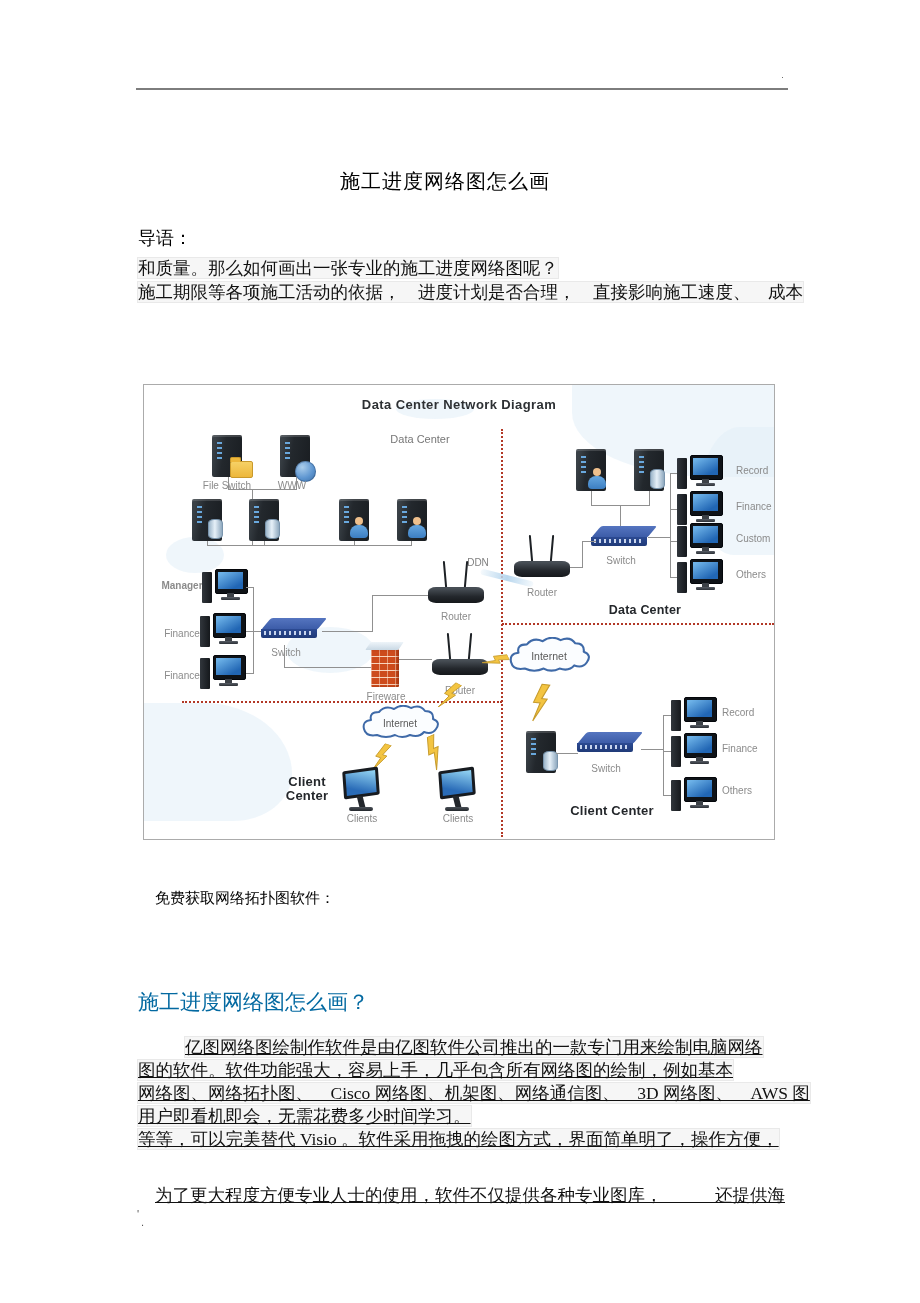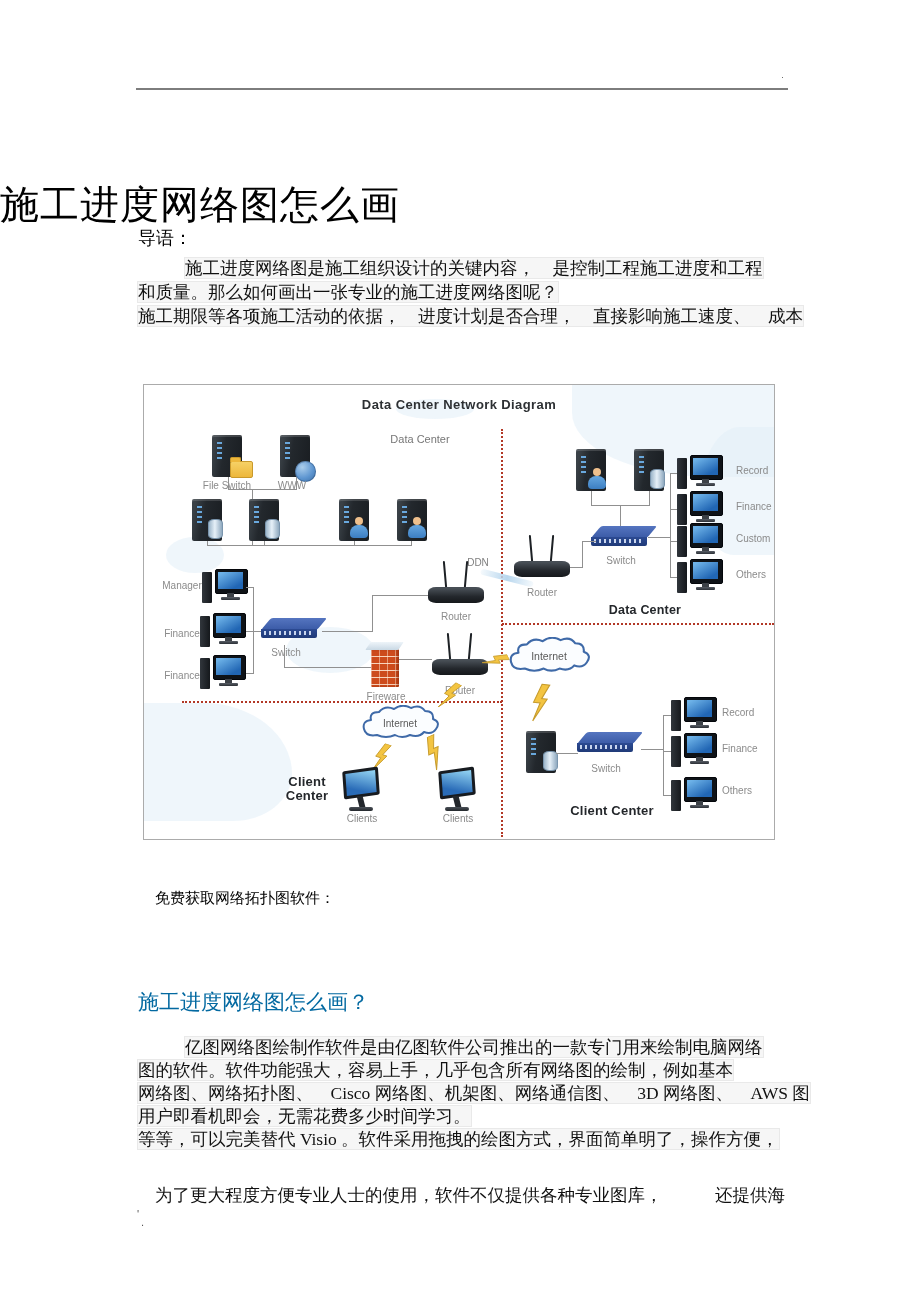--- a/index.html
+++ b/index.html
@@ -1,27 +1,27 @@
 <!DOCTYPE html>
 <html><head>
 <meta charset="utf-8">
 <style>
   html,body{margin:0;padding:0;}
   body{width:920px;height:1303px;background:#ffffff;position:relative;overflow:hidden;
        font-family:"Liberation Serif","DejaVu Serif",serif;color:#1c1c1c;}
 
   
   .top-rule{position:absolute;left:136px;top:88px;width:652px;height:2px;background:#7d7d7d;}
-  .doc-title{position:absolute;left:0;top:178px;width:890px;
-             font-size:39px;letter-spacing:1px;color:#000;}
+  .doc-title{position:absolute;left:0;top:168px;width:890px;text-align:center;
+             font-size:20px;letter-spacing:1px;color:#000;}
   .intro-label{position:absolute;left:138px;top:226px;font-size:18px;color:#000;}
   .para{position:absolute;left:138px;width:690px;font-size:17.5px;color:#111;}
   .para .line{white-space:nowrap;}
   .p24 .line{line-height:24px;}
-  .p23 .line{line-height:23px;}
+  .p23 .line{line-height:23px;text-decoration:underline;}
   .indent2{padding-left:47px;}
   .indent1{padding-left:17px;}
   .shade{background:#f6f6f6;box-shadow:0 0 0 1px #e9e9e9;}
   .free-line{position:absolute;left:155px;top:889px;font-size:15px;color:#000;}
   .h2{position:absolute;left:138px;top:988px;font-size:21px;color:#0369a1;}
   .stray{position:absolute;font:9px "Liberation Sans",sans-serif;color:#555;}
 
   
   .net{position:absolute;left:143px;top:384px;width:630px;height:454px;background:#fff;
        border:1px solid #ababab;font-family:"Liberation Sans","DejaVu Sans",sans-serif;}
@@ -100,21 +100,20 @@
 
 <div class="top-rule"></div>
 <span class="stray" style="left:781px;top:72px;">·</span>
 <span class="stray" style="left:137px;top:1208px;font-size:11px;">'</span>
 <span class="stray" style="left:141px;top:1216px;font-size:11px;">.</span>
 
 <div class="doc-title">施工进度网络图怎么画</div>
 <div class="intro-label">导语：</div>
 
 <div class="para p24" style="top:256px;">
-  <div class="line indent2"><span class="shade">施工进度网络图是施工组织设计的关键内容，　是控制工程施工进度和工程</span></div>
   <div class="line"><span class="shade">和质量。那么如何画出一张专业的施工进度网络图呢？</span></div>
   <div class="line"><span class="shade">施工期限等各项施工活动的依据，　进度计划是否合理，　直接影响施工速度、　成本</span></div>
 </div>
 
 <div class="free-line">免费获取网络拓扑图软件：</div>
 <div class="h2">施工进度网络图怎么画？</div>
 
 <div class="para p23" style="top:1036px;">
   <div class="line indent2"><span class="shade">亿图网络图绘制作软件是由亿图软件公司推出的一款专门用来绘制电脑网络</span></div>
   <div class="line"><span class="shade">图的软件。软件功能强大，容易上手，几乎包含所有网络图的绘制，例如基本</span></div>
@@ -177,21 +176,21 @@
   <div class="cyl" style="left:121px;top:134px;"></div>
   <div class="server" style="left:195px;top:114px;">
       <i class="leds"></i>
     </div>
   <div class="person" style="left:206px;top:132px;"></div>
   <div class="server" style="left:253px;top:114px;">
       <i class="leds"></i>
     </div>
   <div class="person" style="left:264px;top:132px;"></div>
 
-  <div class="nlabel" style="left:12px;top:195px;width:52px;">Manager</div>
+  <div class="nlabel" style="left:12px;top:195px;width:52px;font-weight:bold;">Manager</div>
   <div class="pc" style="left:58px;top:184px;">
       <div class="tw"></div>
       <div class="mn"></div>
       <div class="scr"></div>
       <div class="st1"></div>
       <div class="st2"></div>
     </div>
   <div class="nlabel" style="left:12px;top:243px;width:52px;">Finance</div>
   <div class="pc" style="left:56px;top:228px;">
       <div class="tw"></div>

